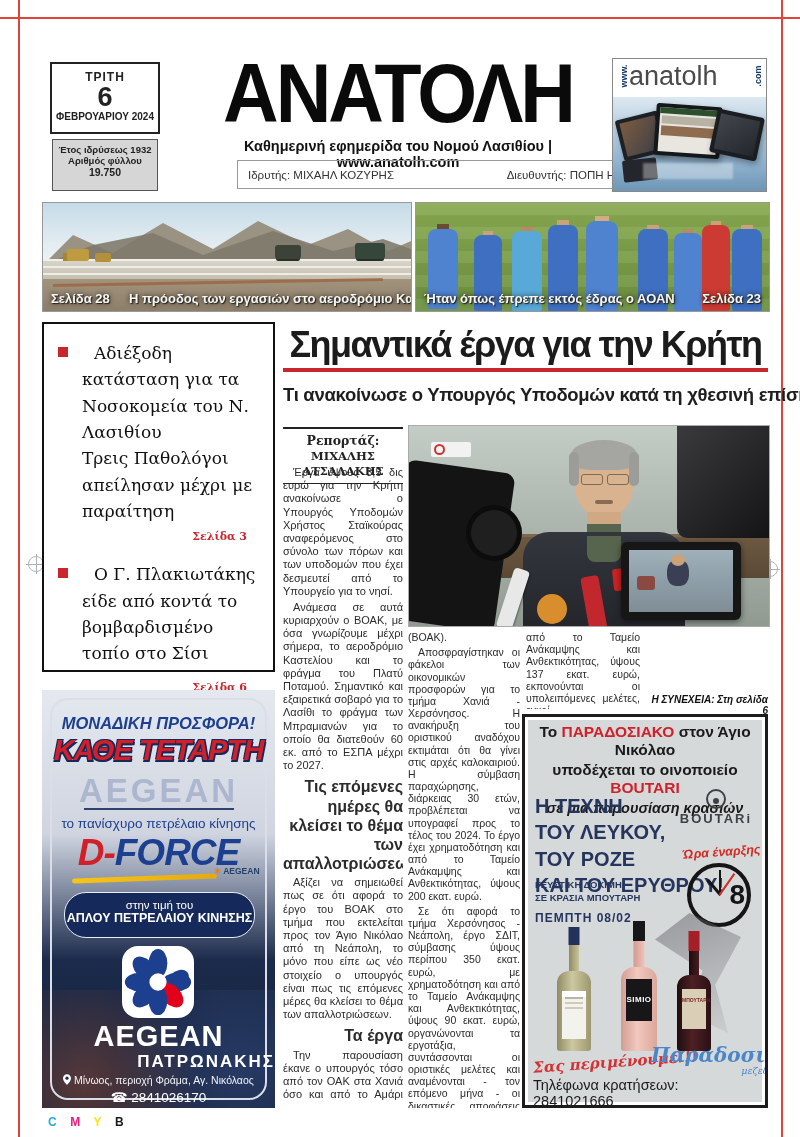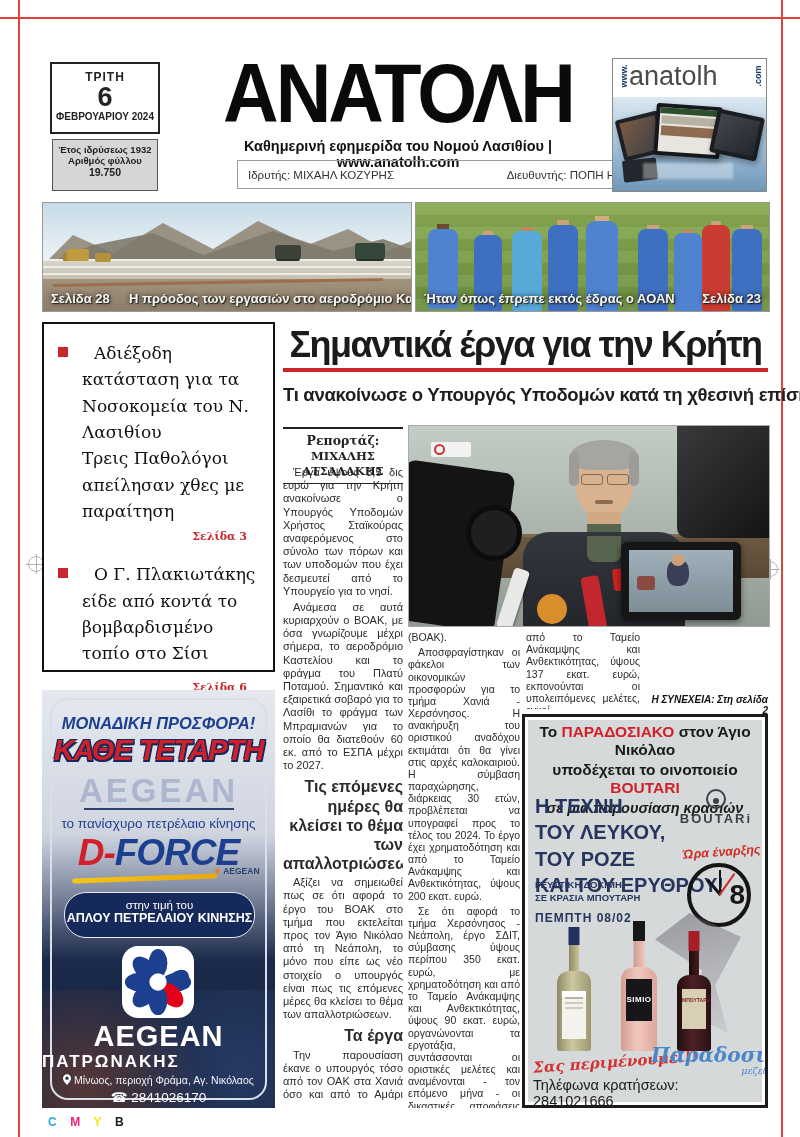--- a/index.html
+++ b/index.html
@@ -141,21 +141,21 @@
     <div class="abs" style="left:286px;top:22px;width:28px;height:86px;background:#cc3b33;border-radius:8px 8px 2px 2px;box-shadow:0 -13px 0 -9px #caa27a"></div>
     <div class="abs" style="left:316px;top:26px;width:30px;height:82px;background:#3f6fc0;border-radius:8px 8px 2px 2px;box-shadow:0 -13px 0 -9px #caa27a"></div>
     <span class="caption" style="left:8px">Ήταν όπως έπρεπε εκτός έδρας ο ΑΟΑΝ</span>
     <span class="caption" style="right:8px">Σελίδα 23</span>
   </div>
 
   <div class="abs teaserbox serif" style="left:42px;top:322px;width:233px;height:350px;box-sizing:border-box">
     <div class="teaser">
       <span class="bullet"></span>
       <p style="text-indent:12px">Αδιέξοδη κατάσταση για τα Νοσοκομεία του Ν. Λασιθίου</p>
-      <p>Τρεις Παθολόγοι απείλησαν χθες με παραίτηση</p>
+      <p>Τρεις Παθολόγοι απείλησαν μέχρι με παραίτηση</p>
     </div>
     <div class="pageref" style="margin-top:6px">Σελίδα 3</div>
     <div class="teaser" style="margin-top:18px">
       <span class="bullet"></span>
       <p style="text-indent:12px">Ο Γ. Πλακιωτάκης είδε από κοντά το βομβαρδισμένο τοπίο στο Σίσι</p>
     </div>
     <div class="pageref" style="margin-top:14px">Σελίδα 6</div>
   </div>
 
   <div class="abs headline" style="left:283px;top:324px;width:485px;font-size:36px;text-align:center">Σημαντικά έργα για την Κρήτη</div>
@@ -222,21 +222,21 @@
   <div class="abs col" style="left:408px;top:631px;width:112px;height:477px;font-size:10.5px;line-height:1.16">
     <p class="noind">(ΒΟΑΚ).</p>
     <p>Αποσφραγίστηκαν οι φάκελοι των οικονομικών προσφορών για το τμήμα Χανιά - Χερσόνησος. Η ανακήρυξη του οριστικού αναδόχου εκτιμάται ότι θα γίνει στις αρχές καλοκαιριού. Η σύμβαση παραχώρησης, διάρκειας 30 ετών, προβλέπεται να υπογραφεί προς το τέλος του 2024. Το έργο έχει χρηματοδότηση και από το Ταμείο Ανάκαμψης και Ανθεκτικότητας, ύψους 200 εκατ. ευρώ.</p>
     <p>Σε ότι αφορά το τμήμα Χερσόνησος - Νεάπολη, έργο ΣΔΙΤ, σύμβασης ύψους περίπου 350 εκατ. ευρώ, με χρηματοδότηση και από το Ταμείο Ανάκαμψης και Ανθεκτικότητας, ύψους 90 εκατ. ευρώ, οργανώνονται τα εργοτάξια, συντάσσονται οι οριστικές μελέτες και αναμένονται - τον επόμενο μήνα - οι δικαστικές αποφάσεις για τις απαλλοτριώσεις.</p>
 
   </div>
 
   <div class="abs col" style="left:526px;top:631px;width:114px;height:78px;font-size:10.5px;line-height:1.16">
     <p class="noind">από το Ταμείο Ανάκαμψης και Ανθεκτικότητας, ύψους 137 εκατ. ευρώ, εκπονούνται οι υπολειπόμενες μελέτες, εγκρί-</p>
   </div>
-  <div class="abs contin" style="left:647px;top:694px;width:121px">Η ΣΥΝΕΧΕΙΑ: Στη σελίδα 2</div>
+  <div class="abs contin" style="left:647px;top:694px;width:121px">Η ΣΥΝΕΧΕΙΑ: Στη σελίδα 6</div>
 
   <div class="abs winead" style="left:522px;top:714px;width:246px;height:394px;box-sizing:border-box">
     <div class="t1" style="margin-top:6px">
       <span>Το </span><span class="red">ΠΑΡΑΔΟΣΙΑΚΟ</span><span> στον Άγιο Νικόλαο</span>
     </div>
     <div class="t1" style="margin-top:2px">
       <span>υποδέχεται το οινοποιείο </span><span class="red">BOUTARI</span>
     </div>
     <div class="t1" style="font-style:italic;margin-top:3px;font-size:14.5px">σε μια παρουσίαση κρασιών</div>
 
@@ -338,21 +338,21 @@
           <ellipse cx="0" cy="-26" rx="13" ry="20" fill="#e3001b" transform="rotate(135)"></ellipse>
           <ellipse cx="0" cy="-26" rx="13" ry="20" fill="#1d3f8f" transform="rotate(180)"></ellipse>
           <ellipse cx="0" cy="-26" rx="13" ry="20" fill="#1d3f8f" transform="rotate(225)"></ellipse>
           <ellipse cx="0" cy="-26" rx="13" ry="20" fill="#1d3f8f" transform="rotate(270)"></ellipse>
           <ellipse cx="0" cy="-26" rx="13" ry="20" fill="#1d3f8f" transform="rotate(315)"></ellipse>
           <circle cx="0" cy="0" r="12" fill="#fff"></circle>
         </g>
       </svg>
     </div>
     <div class="abs" style="left:0;top:330px;width:233px;text-align:center;font-size:29px;font-weight:900;color:#fff;letter-spacing:1px">AEGEAN</div>
-    <div class="abs" style="left:0;top:362px;width:233px;text-align:left;font-size:17px;font-weight:bold;color:#fff;letter-spacing:2px">ΠΑΤΡΩΝΑΚΗΣ</div>
+    <div class="abs" style="left:0;top:362px;width:233px;text-align:right;font-size:17px;font-weight:bold;color:#fff;letter-spacing:2px">ΠΑΤΡΩΝΑΚΗΣ</div>
     <div class="abs" style="left:0;top:384px;width:233px;text-align:center;font-size:10.5px;color:#f2f4f8">
       <svg width="8" height="11" viewBox="0 0 12 16" style="vertical-align:-1px">
         <path d="M6 0C2.7 0 0 2.7 0 6c0 4.5 6 10 6 10s6-5.5 6-10C12 2.7 9.3 0 6 0z" fill="#fff"></path>
           <circle cx="6" cy="6" r="2.4" fill="#16295b"></circle>
       </svg>
       <span>Μίνωος, περιοχή Φράμα, Αγ. Νικόλαος</span>
     </div>
     <div class="abs" style="left:0;top:399px;width:233px;text-align:center;font-size:13.5px;color:#fff">
       <span>☎</span>
       <span>2841026170</span>

